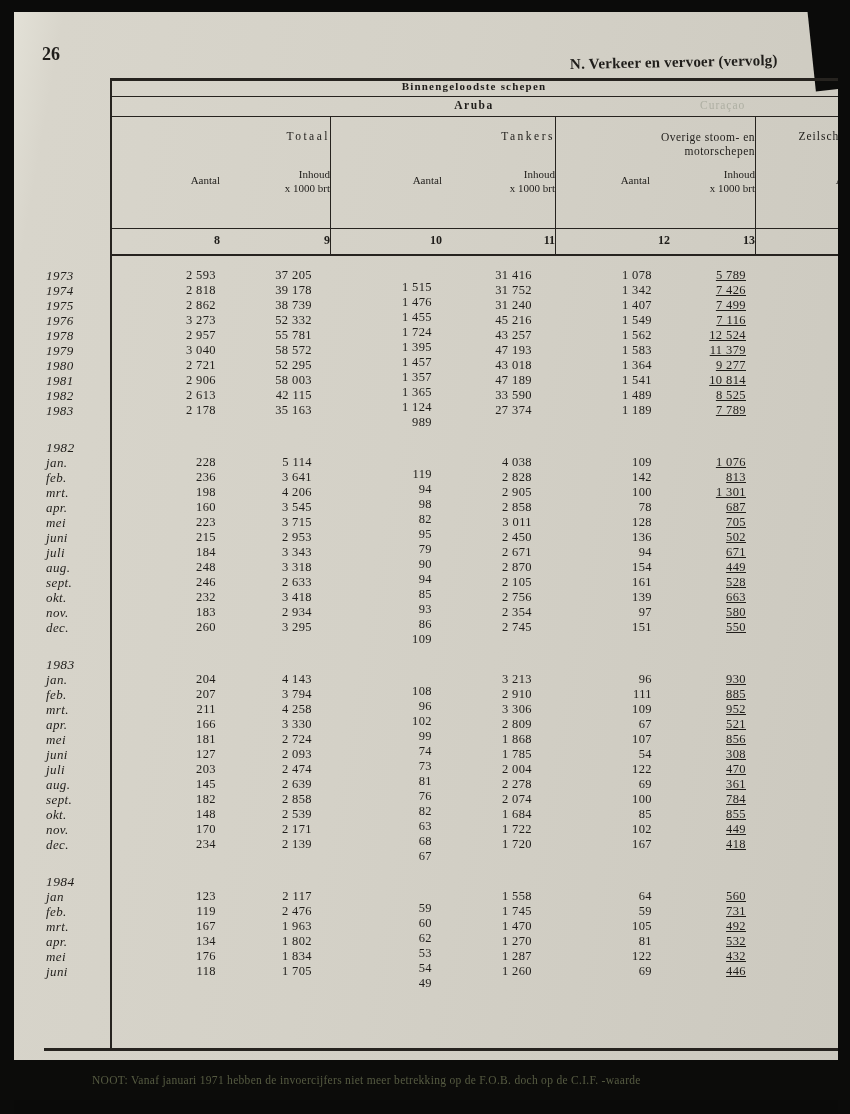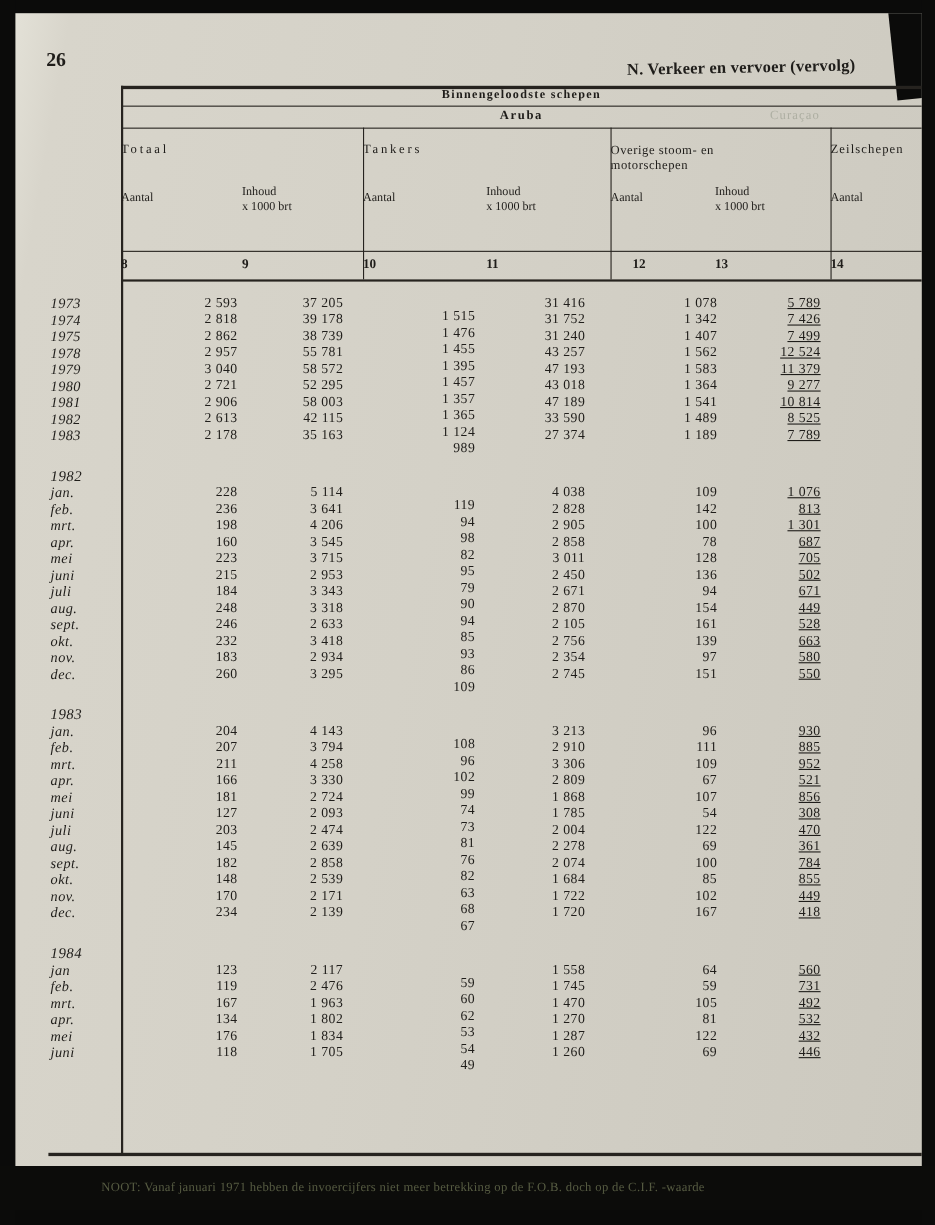--- a/index.html
+++ b/index.html
@@ -45,21 +45,21 @@
   .v-g1       { left:316px; top:104px;  width:1.2px; height:138px; }
   .v-g2       { left:541px; top:104px;  width:1.2px; height:138px; }
   .v-g3       { left:741px; top:104px;  width:1.2px; height:138px; }
   
   .h-row { position:absolute; left:96px; width:728px; text-align:center; }
   .h-title  { top:68px;  font-size:11px; font-weight:bold; letter-spacing:1.2px; }
   .h-region { top:87px;  font-size:11.5px; font-weight:bold; letter-spacing:1.5px; }
   .region-ghost { position:absolute; left:590px; top:0; font-weight:normal;
     color:rgba(110,118,100,0.35); letter-spacing:1px; }
   .hbox { position:absolute; left:96px; top:104px; width:728px; height:138px; }
-  .hcell { position:absolute; text-align:left; font-size:11.5px; }
+  .hcell { position:absolute; text-align:right; font-size:11.5px; }
   .pre { white-space:pre-line; }
   .g1 { left:0;     top:14px; width:220px; letter-spacing:2.5px; }
   .g2 { left:220px; top:14px; width:225px; letter-spacing:2.5px; }
   .g3 { left:445px; top:14px; width:200px; letter-spacing:0.5px; line-height:14px; }
   .g4 { left:645px; top:14px; width:110px; letter-spacing:1px; }
   .sub { font-size:11px; line-height:13.5px; }
   .s1 { left:0;     top:58px; width:110px; }
   .s2 { left:110px; top:52px; width:110px; }
   .s3 { left:220px; top:58px; width:112px; }
   .s4 { left:332px; top:52px; width:113px; }
@@ -169,20 +169,29 @@
         <div class="row">
           <span class="cell c-label">1975</span>
           <span class="cell v c1">2 862</span>
           <span class="cell v c2">38 739</span>
           <span class="cell v c3">1 455</span>
           <span class="cell v c4">31 240</span>
           <span class="cell v c5">1 407</span>
           <span class="cell v c6">7 499</span>
         </div>
         <div class="row">
+          <span class="cell c-label">1976</span>
+          <span class="cell v c1">3 273</span>
+          <span class="cell v c2">52 332</span>
+          <span class="cell v c3">1 724</span>
+          <span class="cell v c4">45 216</span>
+          <span class="cell v c5">1 549</span>
+          <span class="cell v c6">7 116</span>
+        </div>
+        <div class="row">
           <span class="cell c-label">1978</span>
           <span class="cell v c1">2 957</span>
           <span class="cell v c2">55 781</span>
           <span class="cell v c3">1 395</span>
           <span class="cell v c4">43 257</span>
           <span class="cell v c5">1 562</span>
           <span class="cell v c6">12 524</span>
         </div>
         <div class="row">
           <span class="cell c-label">1979</span>

